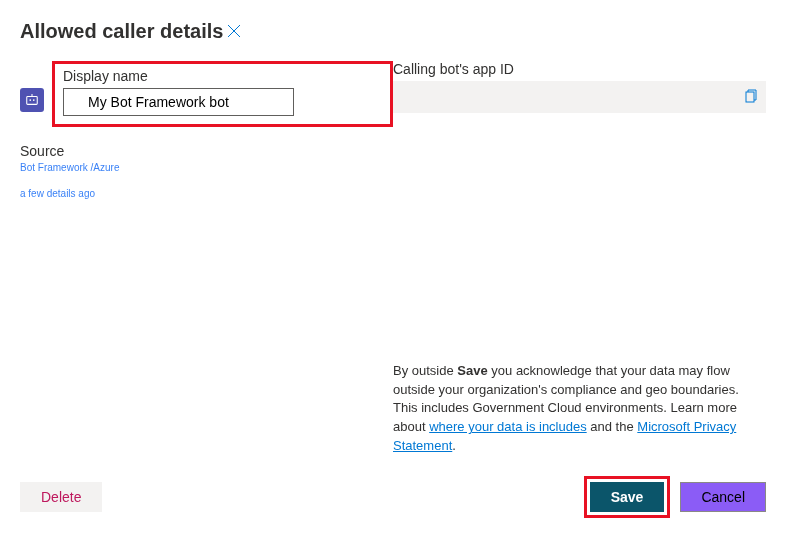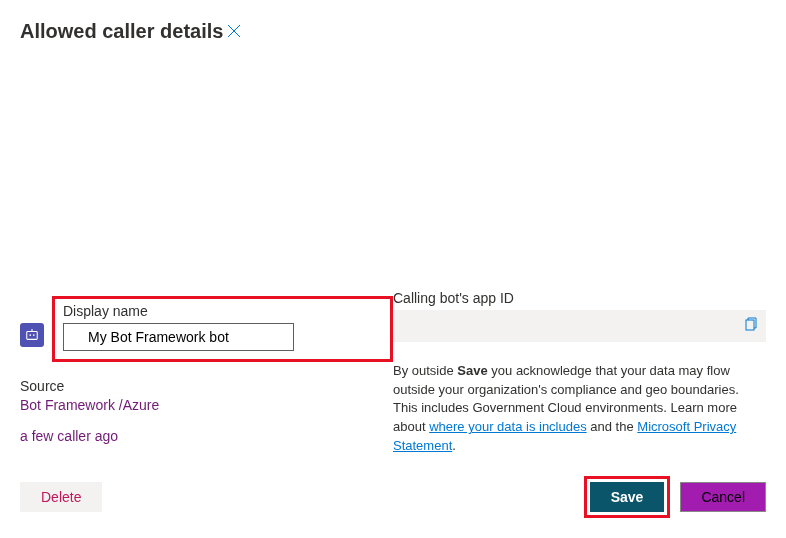--- a/index.html
+++ b/index.html
@@ -32,21 +32,20 @@
     .close-x {
       color: #0078d4;
       font-size: 16px;
       cursor: pointer;
       padding: 4px;
       line-height: 1;
     }
     .body {
       display: flex;
       flex: 1;
-      align-items: flex-end;
     }
     .col { flex: 1; display: flex; flex-direction: column; }
     .field-label {
       font-size: 14px;
       color: #323130;
       margin-bottom: 4px;
       font-weight: 400;
     }
     .highlight-red {
       border: 3px solid #e81123;
@@ -78,22 +77,22 @@
       font-family: inherit;
       background: #fff;
     }
     .meta-label {
       font-size: 14px;
       font-weight: 400;
       color: #323130;
       margin-top: 4px;
     }
     .meta-value {
-      font-size: 14px;
-      color: #701a75;
+      font-size: 10px;
+      color: #3b82f6;
       margin-top: 3px;
       margin-bottom: 12px;
       font-weight: 400;
     }
     .readonly-box {
       background: #f3f2f1;
       height: 32px;
       display: flex;
       align-items: center;
       justify-content: flex-end;
@@ -117,21 +116,21 @@
       justify-content: space-between;
       align-items: center;
       margin-top: 20px;
     }
     .btn {
       padding: 6px 20px;
       font-size: 14px;
       font-family: inherit;
       cursor: pointer;
       border: 1px solid #8a8886;
-      background: #a21caf;
+      background: #8b5cf6;
     }
     .btn-delete {
       background: #f3f2f1;
       border: 1px solid #f3f2f1;
       color: #be185d;
     }
     .btn-primary {
       background: #0b556a;
       color: #fff;
       border: 1px solid #0b556a;
@@ -171,21 +170,21 @@
         </span>
         <div class="highlight-red" style="flex:1;">
           <div class="field-label">Display name</div>
           <input type="text" class="text-input" value="My Bot Framework bot" style="">
         </div>
       </div>
 
       <div class="meta-label">Source</div>
       <div class="meta-value">Bot Framework /Azure</div>
 
-      <div class="meta-value">a few caller ago</div>
+      <div class="meta-value">a few details ago</div>
     </div>
 
     <div class="col">
       <div class="field-label">Calling bot's app ID</div>
       <div class="readonly-box">
         <span></span>
         <span class="copy-icon">
           <svg width="16" height="16" viewBox="0 0 16 16">
               <rect x="4" y="4" width="8" height="10" fill="none" stroke="#0078d4" stroke-width="1"></rect>
               <path d="M6 4 V2 H14 V12 H12" fill="none" stroke="#0078d4" stroke-width="1"></path>

